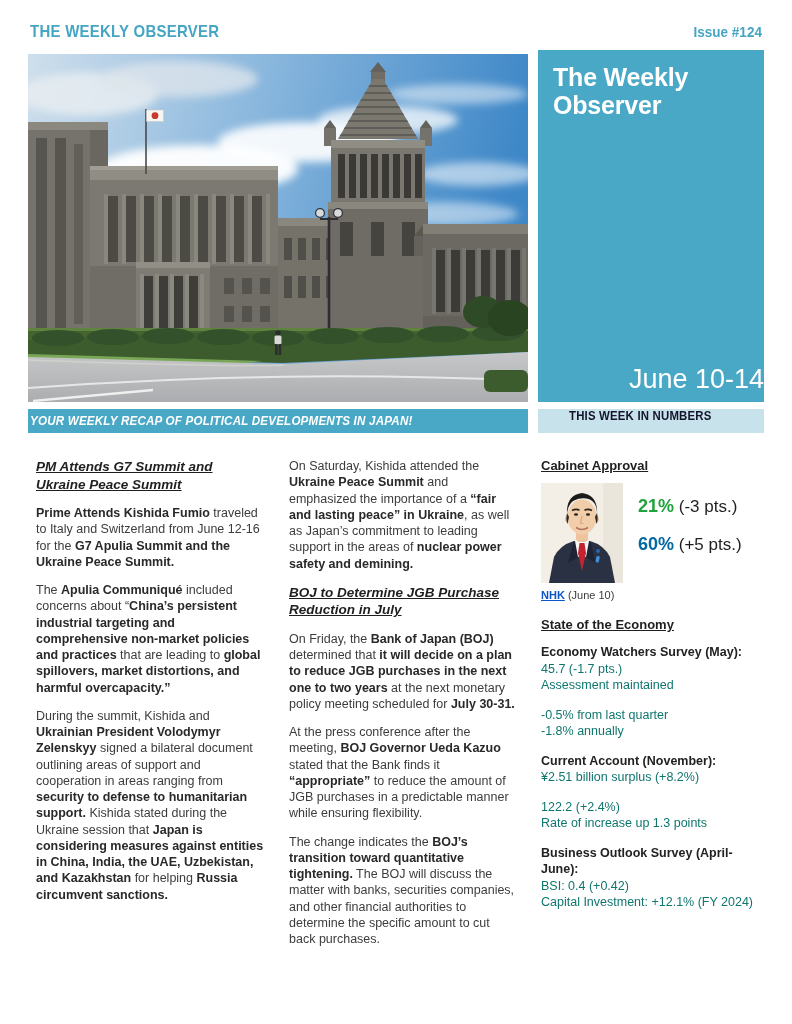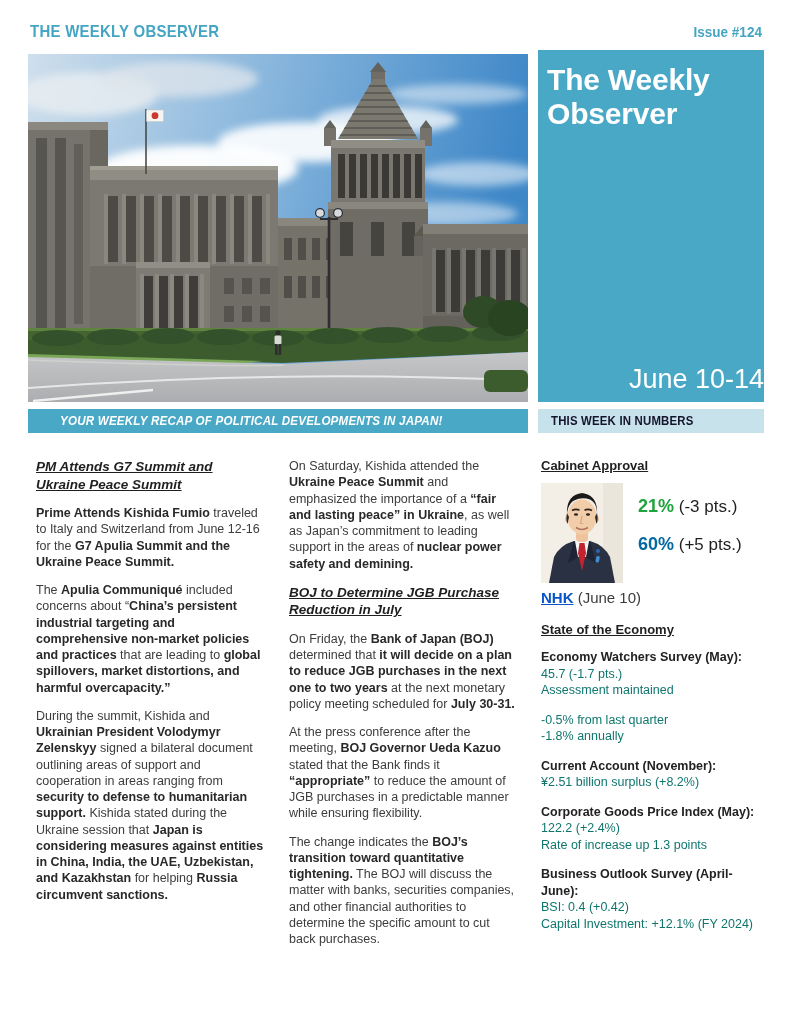--- a/index.html
+++ b/index.html
@@ -12,52 +12,52 @@
   .masthead-title{color:#45a5c3;font-weight:bold;font-size:17px;letter-spacing:.3px;
     transform:scaleX(.88);transform-origin:left center;white-space:nowrap;}
   .issue-number{color:#45a5c3;font-weight:bold;font-size:15px;
     transform:scaleX(.9);transform-origin:right center;white-space:nowrap;}
   
   .hero{display:flex;gap:10px;margin:12px 28px 0 28px;align-items:flex-start;}
   .photo-frame{width:500px;height:348px;flex:none;overflow:hidden;}
   .photo-frame svg{display:block;}
   .side-panel{width:226px;height:352px;flex:none;background:#48a8c5;position:relative;
     margin-top:-4px;box-sizing:border-box;}
-  .side-title{color:#ffffff;font-weight:bold;font-size:30px;line-height:1.12;
-    padding:13px 12px 0 9px;letter-spacing:-.2px;}
+  .side-title{color:#ffffff;font-weight:bold;font-size:25px;line-height:1.12;
+    padding:13px 12px 0 15px;letter-spacing:-.2px;}
   .side-date{position:absolute;right:0;bottom:7px;color:#ffffff;font-size:27px;font-weight:400;}
   
   .banner-row{display:flex;gap:10px;margin:7px 28px 0 28px;}
   .banner-left{width:500px;height:24px;flex:none;background:#48a8c5;color:#fff;display:flex;
-    align-items:center;box-sizing:border-box;padding-left:32px;}
+    align-items:center;box-sizing:border-box;padding-left:2px;}
   .banner-left span{font-size:12.5px;font-weight:bold;font-style:italic;letter-spacing:.2px;
     transform:scaleX(.93);transform-origin:left center;white-space:nowrap;}
   .banner-right{width:226px;height:24px;flex:none;background:#c8e2eb;color:#14142b;display:flex;
-    align-items:center;box-sizing:border-box;padding-left:13px;}
+    box-sizing:border-box;padding-left:31px;}
   .banner-right span{font-size:12px;font-weight:bold;letter-spacing:.2px;
     transform:scaleX(.95);transform-origin:left center;white-space:nowrap;}
   
   .columns{display:flex;margin:25px 28px 0 36px;}
   .col-a{width:229px;margin-right:24px;flex:none;}
   .col-b{width:229px;margin-right:23px;flex:none;}
   .col-c{width:224px;flex:none;}
   .article-heading{font-size:13.5px;font-weight:bold;font-style:italic;text-decoration:underline;
     color:#1f1f1f;line-height:1.3;margin:0 0 12px 0;}
   .article-para{font-size:12.5px;line-height:1.3;margin:0 0 12px 0;color:#3c3c3c;}
   .article-para strong{color:#292929;}
   
   .num-heading{font-size:13px;font-weight:bold;text-decoration:underline;color:#1f1f1f;margin:0 0 10px 0;}
   .cabinet-row{display:flex;margin-bottom:6px;}
   .portrait{width:82px;height:100px;flex:none;}
   .stats{margin-left:15px;padding-top:13px;}
   .stat-line{font-size:17px;color:#1f1f1f;margin-bottom:17px;white-space:nowrap;}
   .stat-pct{font-weight:bold;font-size:18px;}
   .stat-approve .stat-pct{color:#1fa33c;}
   .stat-disapprove .stat-pct{color:#0369a1;}
-  .source-line{font-size:15px;margin:4px 0 16px 0;color:#3c3c3c;}
+  .source-line{font-size:11px;margin:4px 0 16px 0;color:#3c3c3c;}
   .source-link{color:#0a56c9;text-decoration:underline;font-weight:bold;cursor:pointer;}
   .econ-heading{margin-bottom:12px;}
   .econ-item{margin-bottom:13px;}
   .econ-label{font-size:12.5px;font-weight:bold;color:#222222;line-height:1.32;}
   .econ-line{font-size:12.5px;line-height:1.32;color:#0f766e;}
 </style>
 </head>
 <body>
 
 <div class="masthead">
@@ -372,21 +372,20 @@
         </div>
         <div class="econ-item">
           <div class="econ-line">-0.5% from last quarter</div>
           <div class="econ-line">-1.8% annually</div>
         </div>
         <div class="econ-item">
           <div class="econ-label">Current Account (November):</div>
           <div class="econ-line">¥2.51 billion surplus (+8.2%)</div>
         </div>
         <div class="econ-item">
-          <div class="econ-label">Corporate Goods Price Index (May):</div>
           <div class="econ-line">122.2 (+2.4%)</div>
           <div class="econ-line">Rate of increase up 1.3 points</div>
         </div>
         <div class="econ-item">
           <div class="econ-label">Business Outlook Survey (April-June):</div>
           <div class="econ-line">BSI: 0.4 (+0.42)</div>
           <div class="econ-line">Capital Investment: +12.1% (FY 2024)</div>
         </div>
       </div>
   </div>

